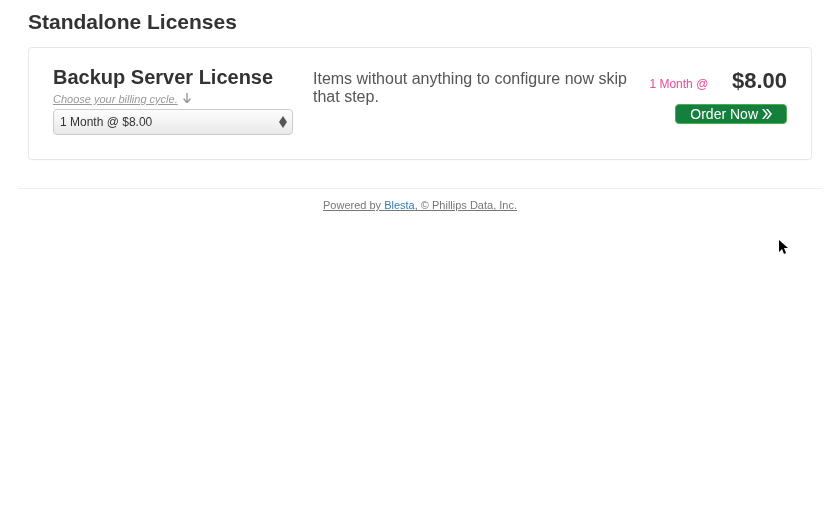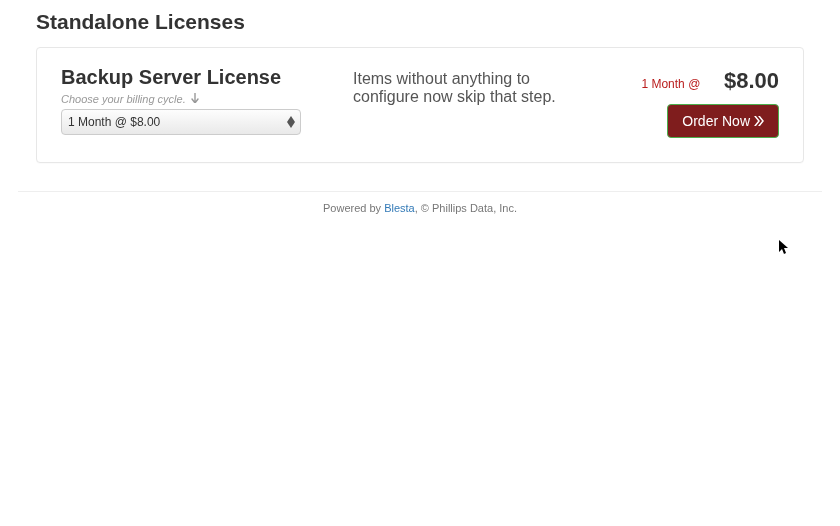--- a/index.html
+++ b/index.html
@@ -7,21 +7,21 @@
     font-family: -apple-system, BlinkMacSystemFont, "Segoe UI", Helvetica, Arial, sans-serif;
     font-size: 13px;
     color: #333;
     background: #fff;
     width: 840px;
     height: 526px;
     overflow: hidden;
     position: relative;
   }
   .page {
-    padding: 10px 36px;
+    padding: 10px 28px;
   }
   .page-title {
     font-size: 21px;
     font-weight: 700;
     color: #333;
     line-height: 1.1;
   }
   .page-subtitle {
     font-style: italic;
     color: #777;
@@ -31,38 +31,38 @@
   .card {
     margin-top: 14px;
     border: 1px solid #e7e7e7;
     border-radius: 4px;
     background: #fff;
     padding: 18px 24px 24px 24px;
     display: flex;
     align-items: flex-start;
     position: relative;
     box-shadow: 0 1px 1px rgba(0,0,0,0.02);
-    gap: 32px;
   }
   .card-left {
     flex: 0 0 260px;
   }
   .product-name {
     font-size: 20px;
     font-weight: 700;
     color: #333;
   }
   .cycle-label {
     font-style: italic;
     color: #999;
     font-size: 11px;
     margin-top: 4px;
     display: flex;
     align-items: flex-end;
     gap: 4px;
+    text-decoration: underline;
   }
   .cycle-label svg { width: 10px; height: 10px; }
   .select-wrap {
     margin-top: 4px;
   }
   select.billing {
     width: 240px;
     height: 26px;
     font-size: 12px;
     padding: 2px 6px;
@@ -98,53 +98,54 @@
     flex: 0 0 160px;
     text-align: right;
     padding-top: 2px;
   }
   .price-line {
     color: #333;
     white-space: nowrap;
   }
   .price-term {
     font-size: 12px;
-    color: #b91c1c;
+    color: #ec4899;
   }
   .price-amount {
     font-size: 22px;
     font-weight: 700;
     color: #333;
     margin-left: 20px;
   }
   .order-btn {
     margin-top: 10px;
-    background: #7f1d1d;
+    background: #15803d;
     border: 1px solid #4cae4c;
     color: #fff;
     font-size: 14px;
-    height: 34px;
+    height: 20px;
     padding: 0 14px;
     border-radius: 4px;
     cursor: pointer;
     display: inline-flex;
     align-items: center;
     gap: 4px;
   }
   .order-btn svg { width: 10px; height: 10px; }
   .divider {
     margin: 18px 18px 0 18px;
     border: none;
     border-top: 1px solid #eee;
   }
   .footer {
     text-align: center;
     font-size: 11px;
     color: #777;
     margin-top: 10px;
+    text-decoration: underline;
   }
   .footer a {
     color: #337ab7;
     text-decoration: none;
   }
   .cursor {
     position: absolute;
     left: 779px;
     top: 240px;
     width: 12px;

